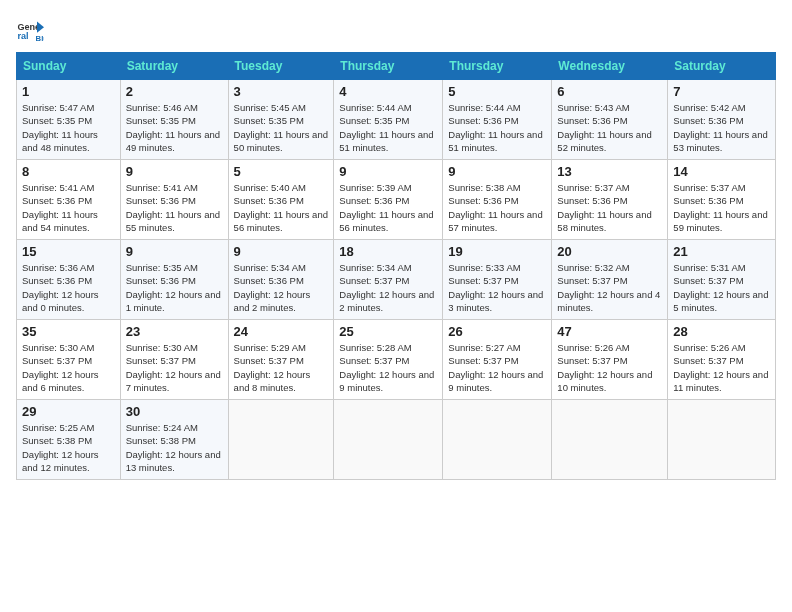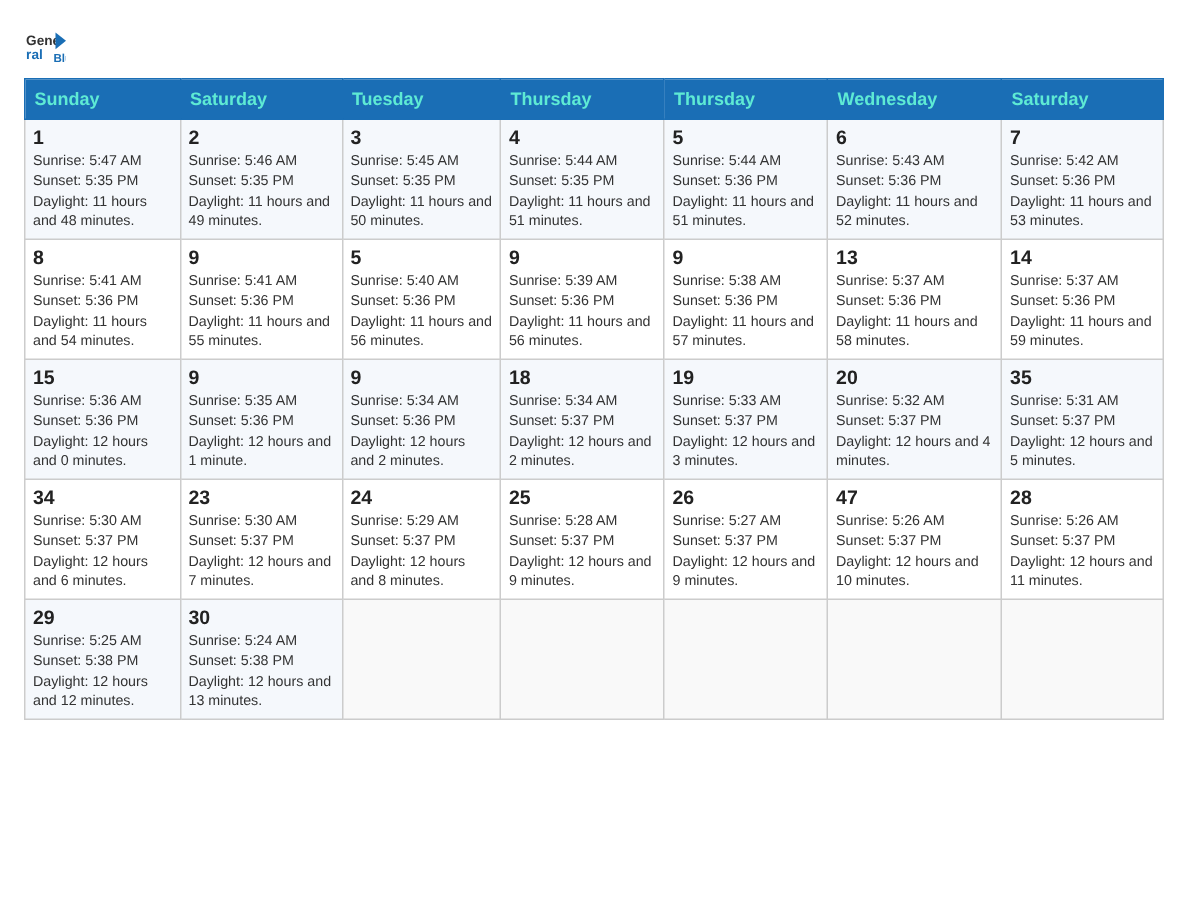--- a/index.html
+++ b/index.html
@@ -275,31 +275,31 @@
       </td>
         <td>
         <span class="day-num">20</span>
         <div class="day-detail">
           Sunrise: 5:32 AM<br>
           Sunset: 5:37 PM<br>
           Daylight: 12 hours and 4 minutes.
         </div>
       </td>
         <td>
+        <span class="day-num">21</span>
+        <div class="day-detail">
+          Sunrise: 5:31 AM<br>
+          Sunset: 5:37 PM<br>
+          Daylight: 12 hours and 5 minutes.
+        </div>
+      </td>
+      </tr>
+      <tr>
+        <td>
         <span class="day-num">35</span>
-        <div class="day-detail">
-          Sunrise: 5:31 AM<br>
-          Sunset: 5:37 PM<br>
-          Daylight: 12 hours and 5 minutes.
-        </div>
-      </td>
-      </tr>
-      <tr>
-        <td>
-        <span class="day-num">34</span>
         <div class="day-detail">
           Sunrise: 5:30 AM<br>
           Sunset: 5:37 PM<br>
           Daylight: 12 hours and 6 minutes.
         </div>
       </td>
         <td>
         <span class="day-num">23</span>
         <div class="day-detail">
           Sunrise: 5:30 AM<br>

